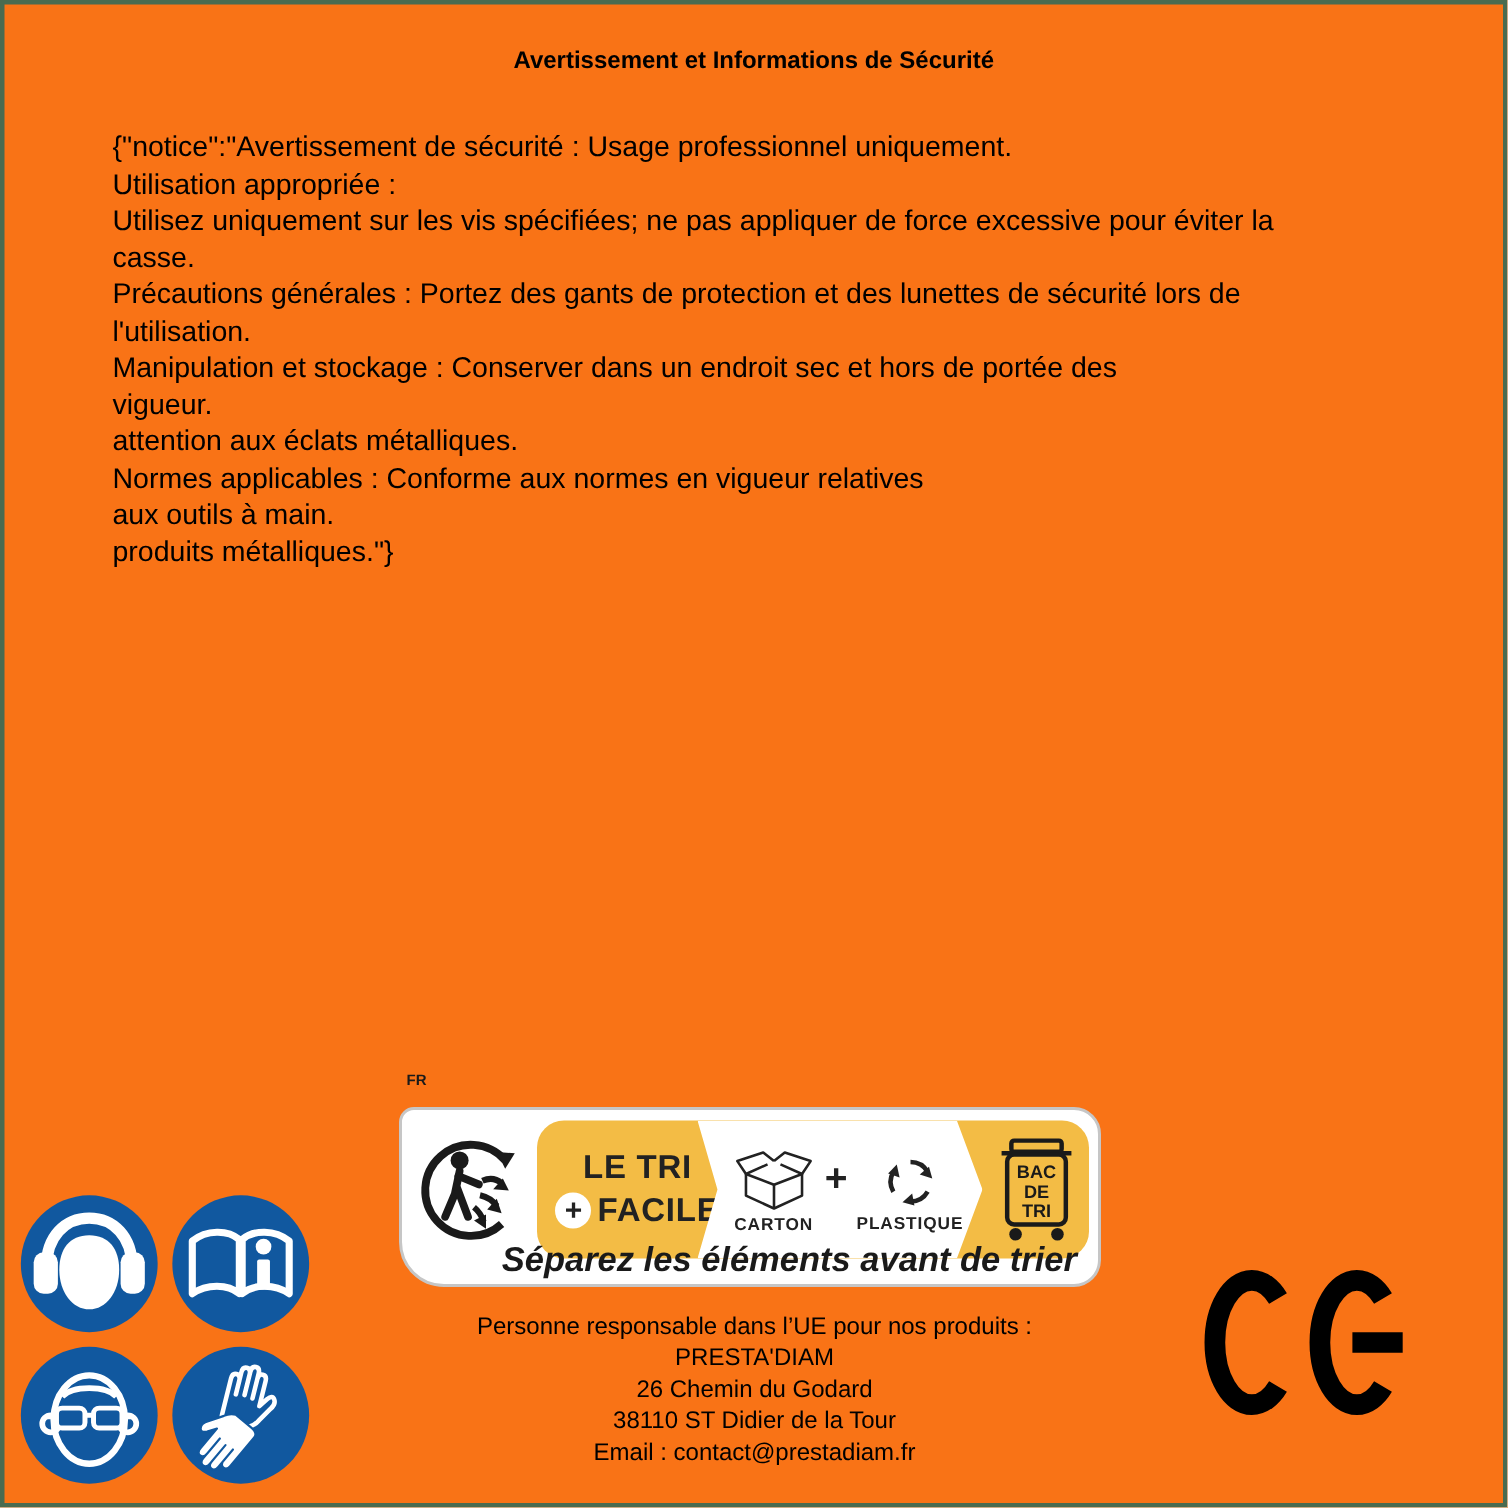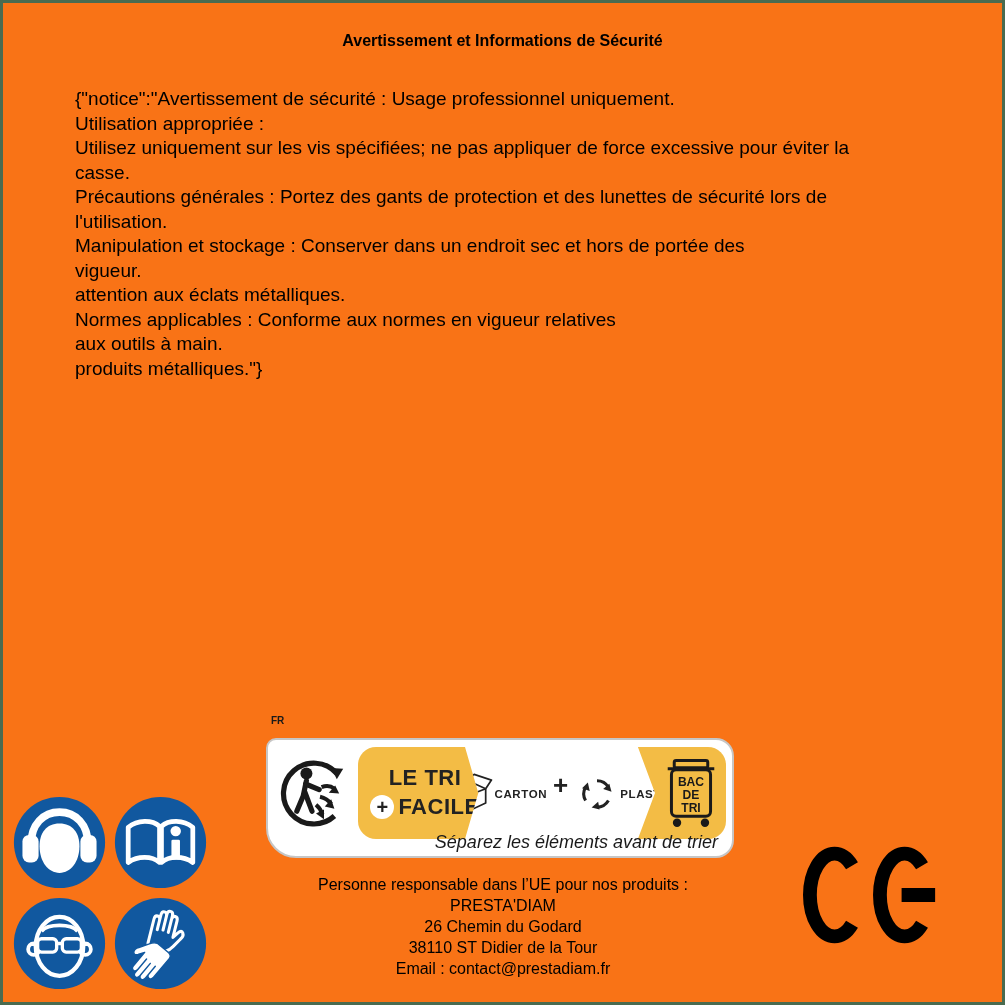--- a/index.html
+++ b/index.html
@@ -54,30 +54,30 @@
     font-size:20px;font-weight:bold;line-height:1;
   }
   .letri-line2{font-size:22px;letter-spacing:0.5px;}
   .mid{
     position:absolute;left:107px;top:0;width:190px;height:100%;
     background:#fff;
     clip-path:polygon(0% 0%,91% 0%,100% 50%,91% 100%,0% 100%,7% 50%);
     display:flex;align-items:center;justify-content:center;gap:6px;
     padding-left:10px;box-sizing:border-box;
   }
-  .mat{display:flex;align-items:center;}
+  .mat{display:flex;flex-direction:column;align-items:center;}
   .mat-label{font-size:11.5px;font-weight:bold;letter-spacing:0.6px;color:#222;margin-top:1px;}
   .join{font-size:26px;font-weight:800;color:#222;margin:0 0 16px 0;}
   .binarea{
     position:absolute;right:0;top:0;width:71px;height:100%;
     display:flex;align-items:center;justify-content:center;
   }
   .tagline{
     position:absolute;right:14px;bottom:3px;
-    font-size:18px;font-style:italic;font-weight:normal;color:#1a1a1a;
+    font-size:23px;font-style:italic;font-weight:bold;color:#1a1a1a;
   }
   .responsible{
     position:absolute;left:253px;top:871px;width:494px;
     text-align:center;font-size:16px;font-weight:normal;line-height:21px;
   }
   .ce{position:absolute;left:799px;top:842px;width:142px;height:100px;}
 </style>
 </head>
 <body>
 

